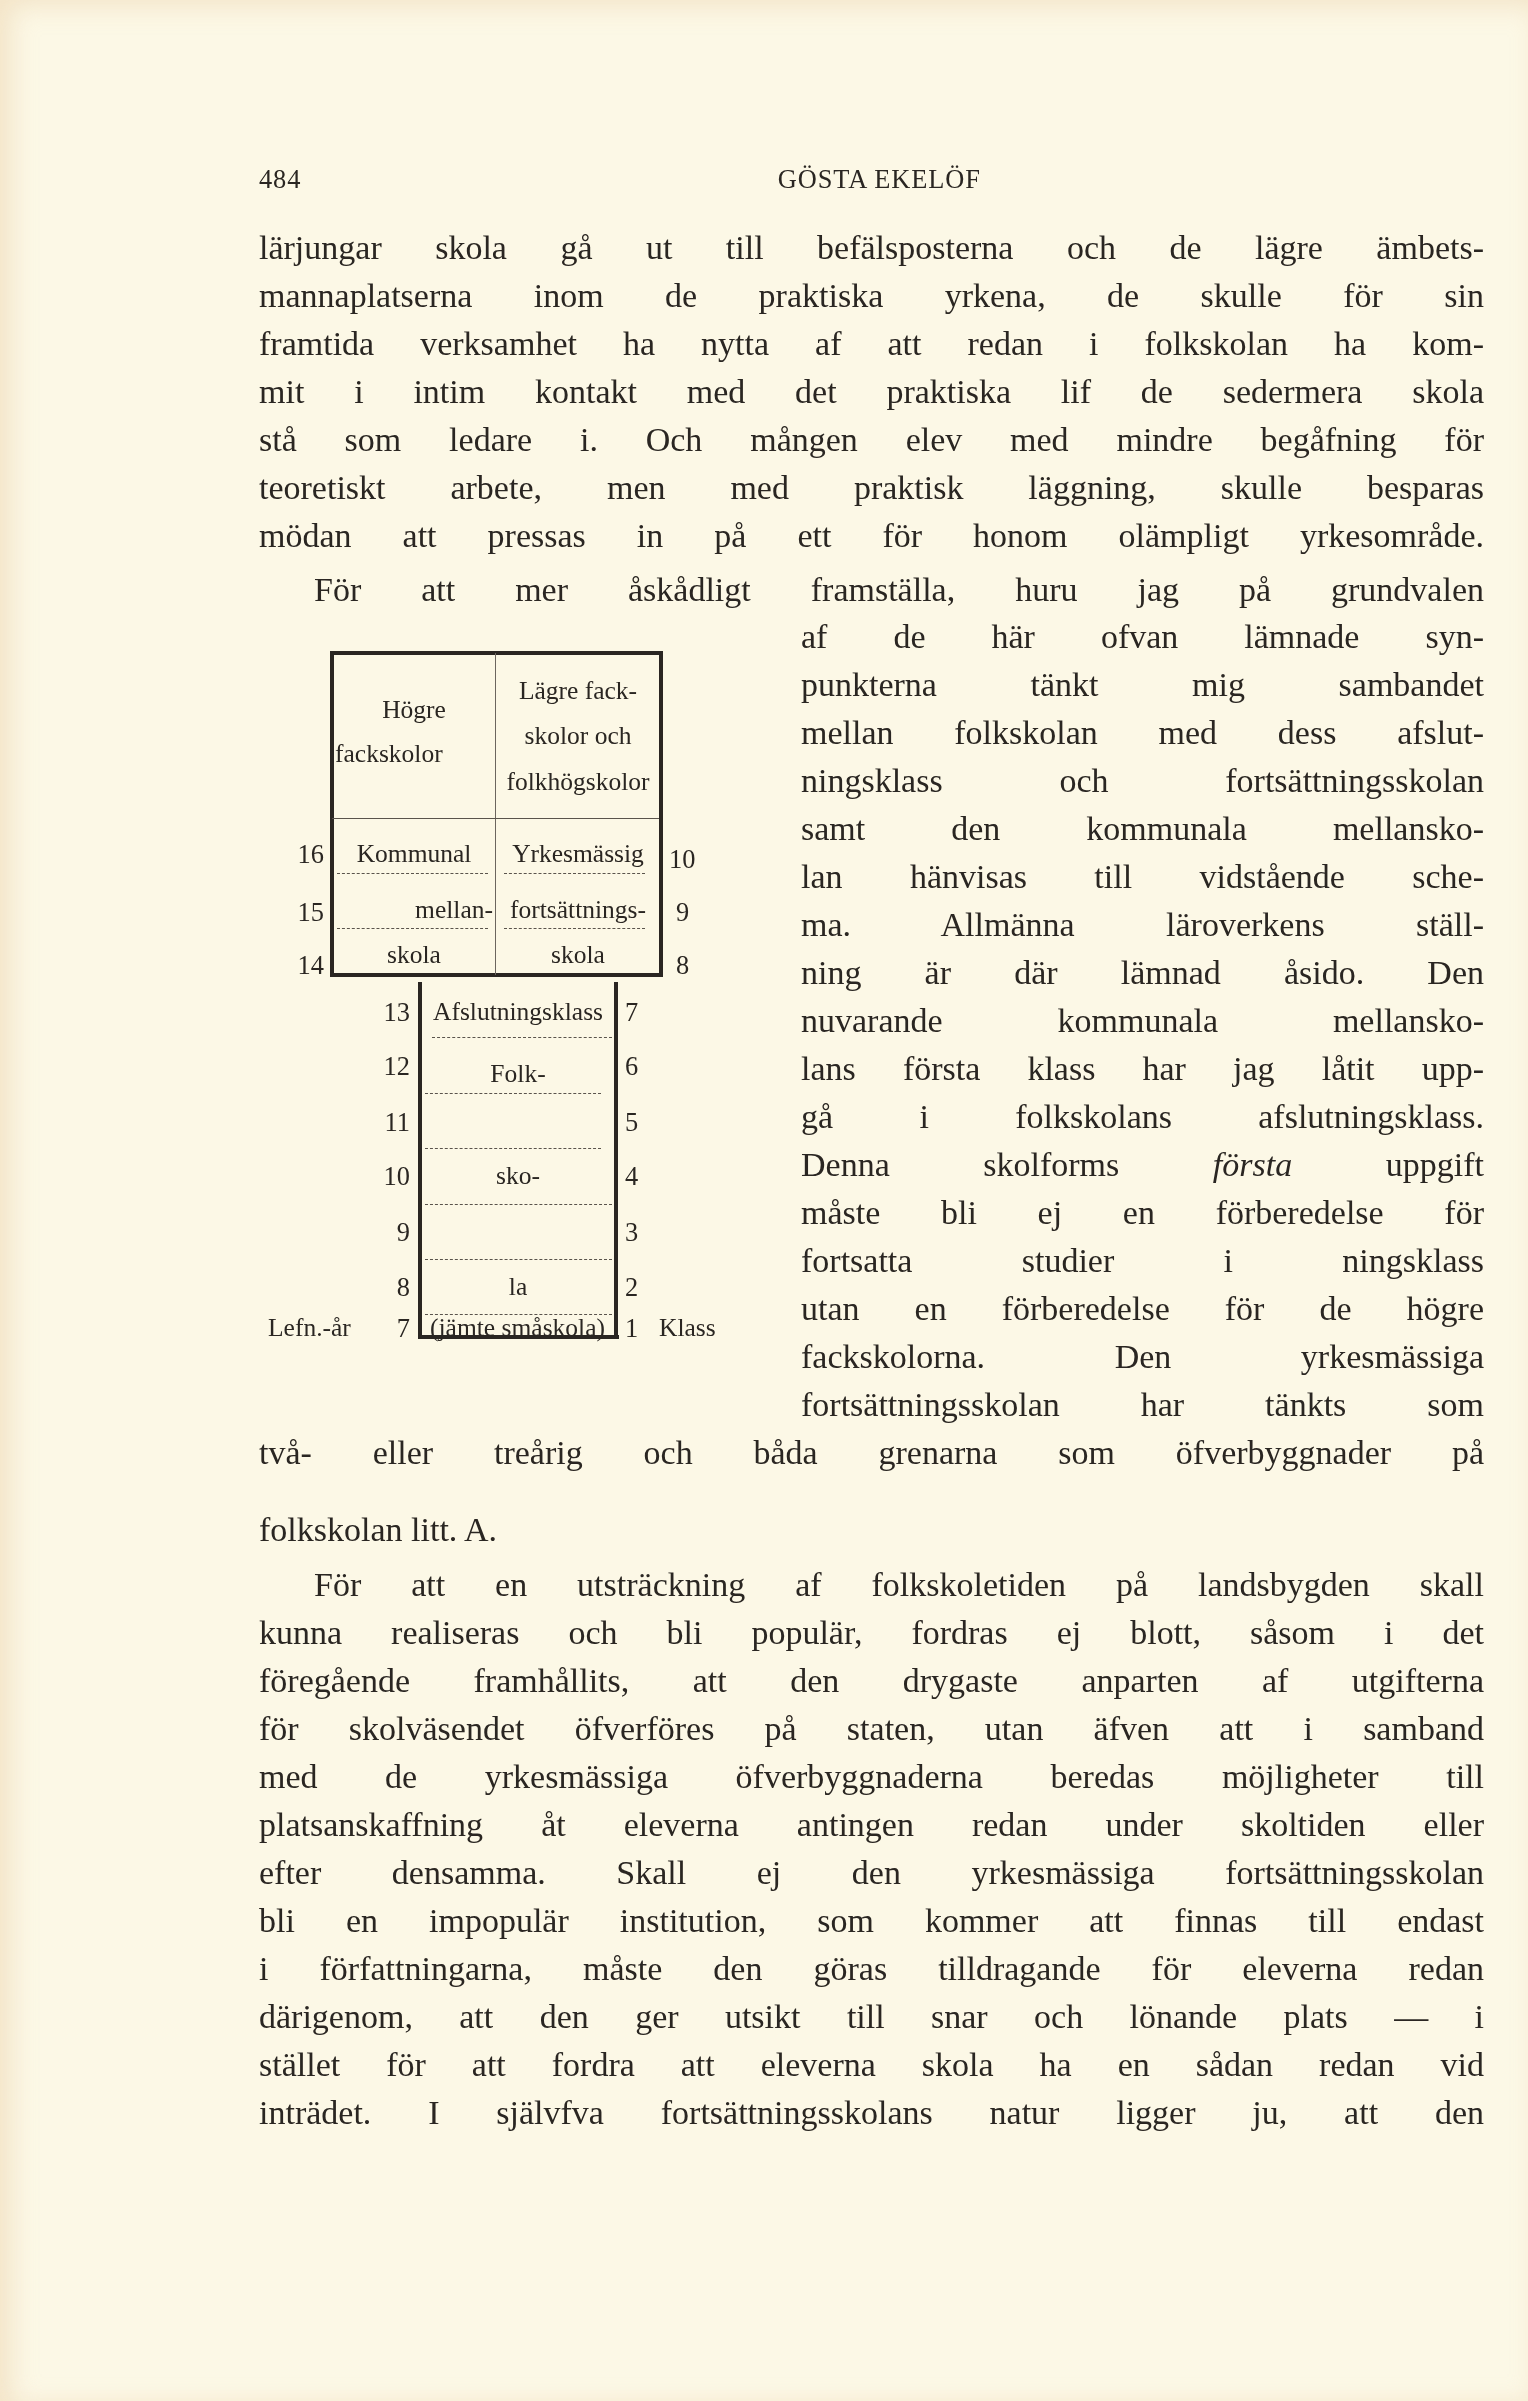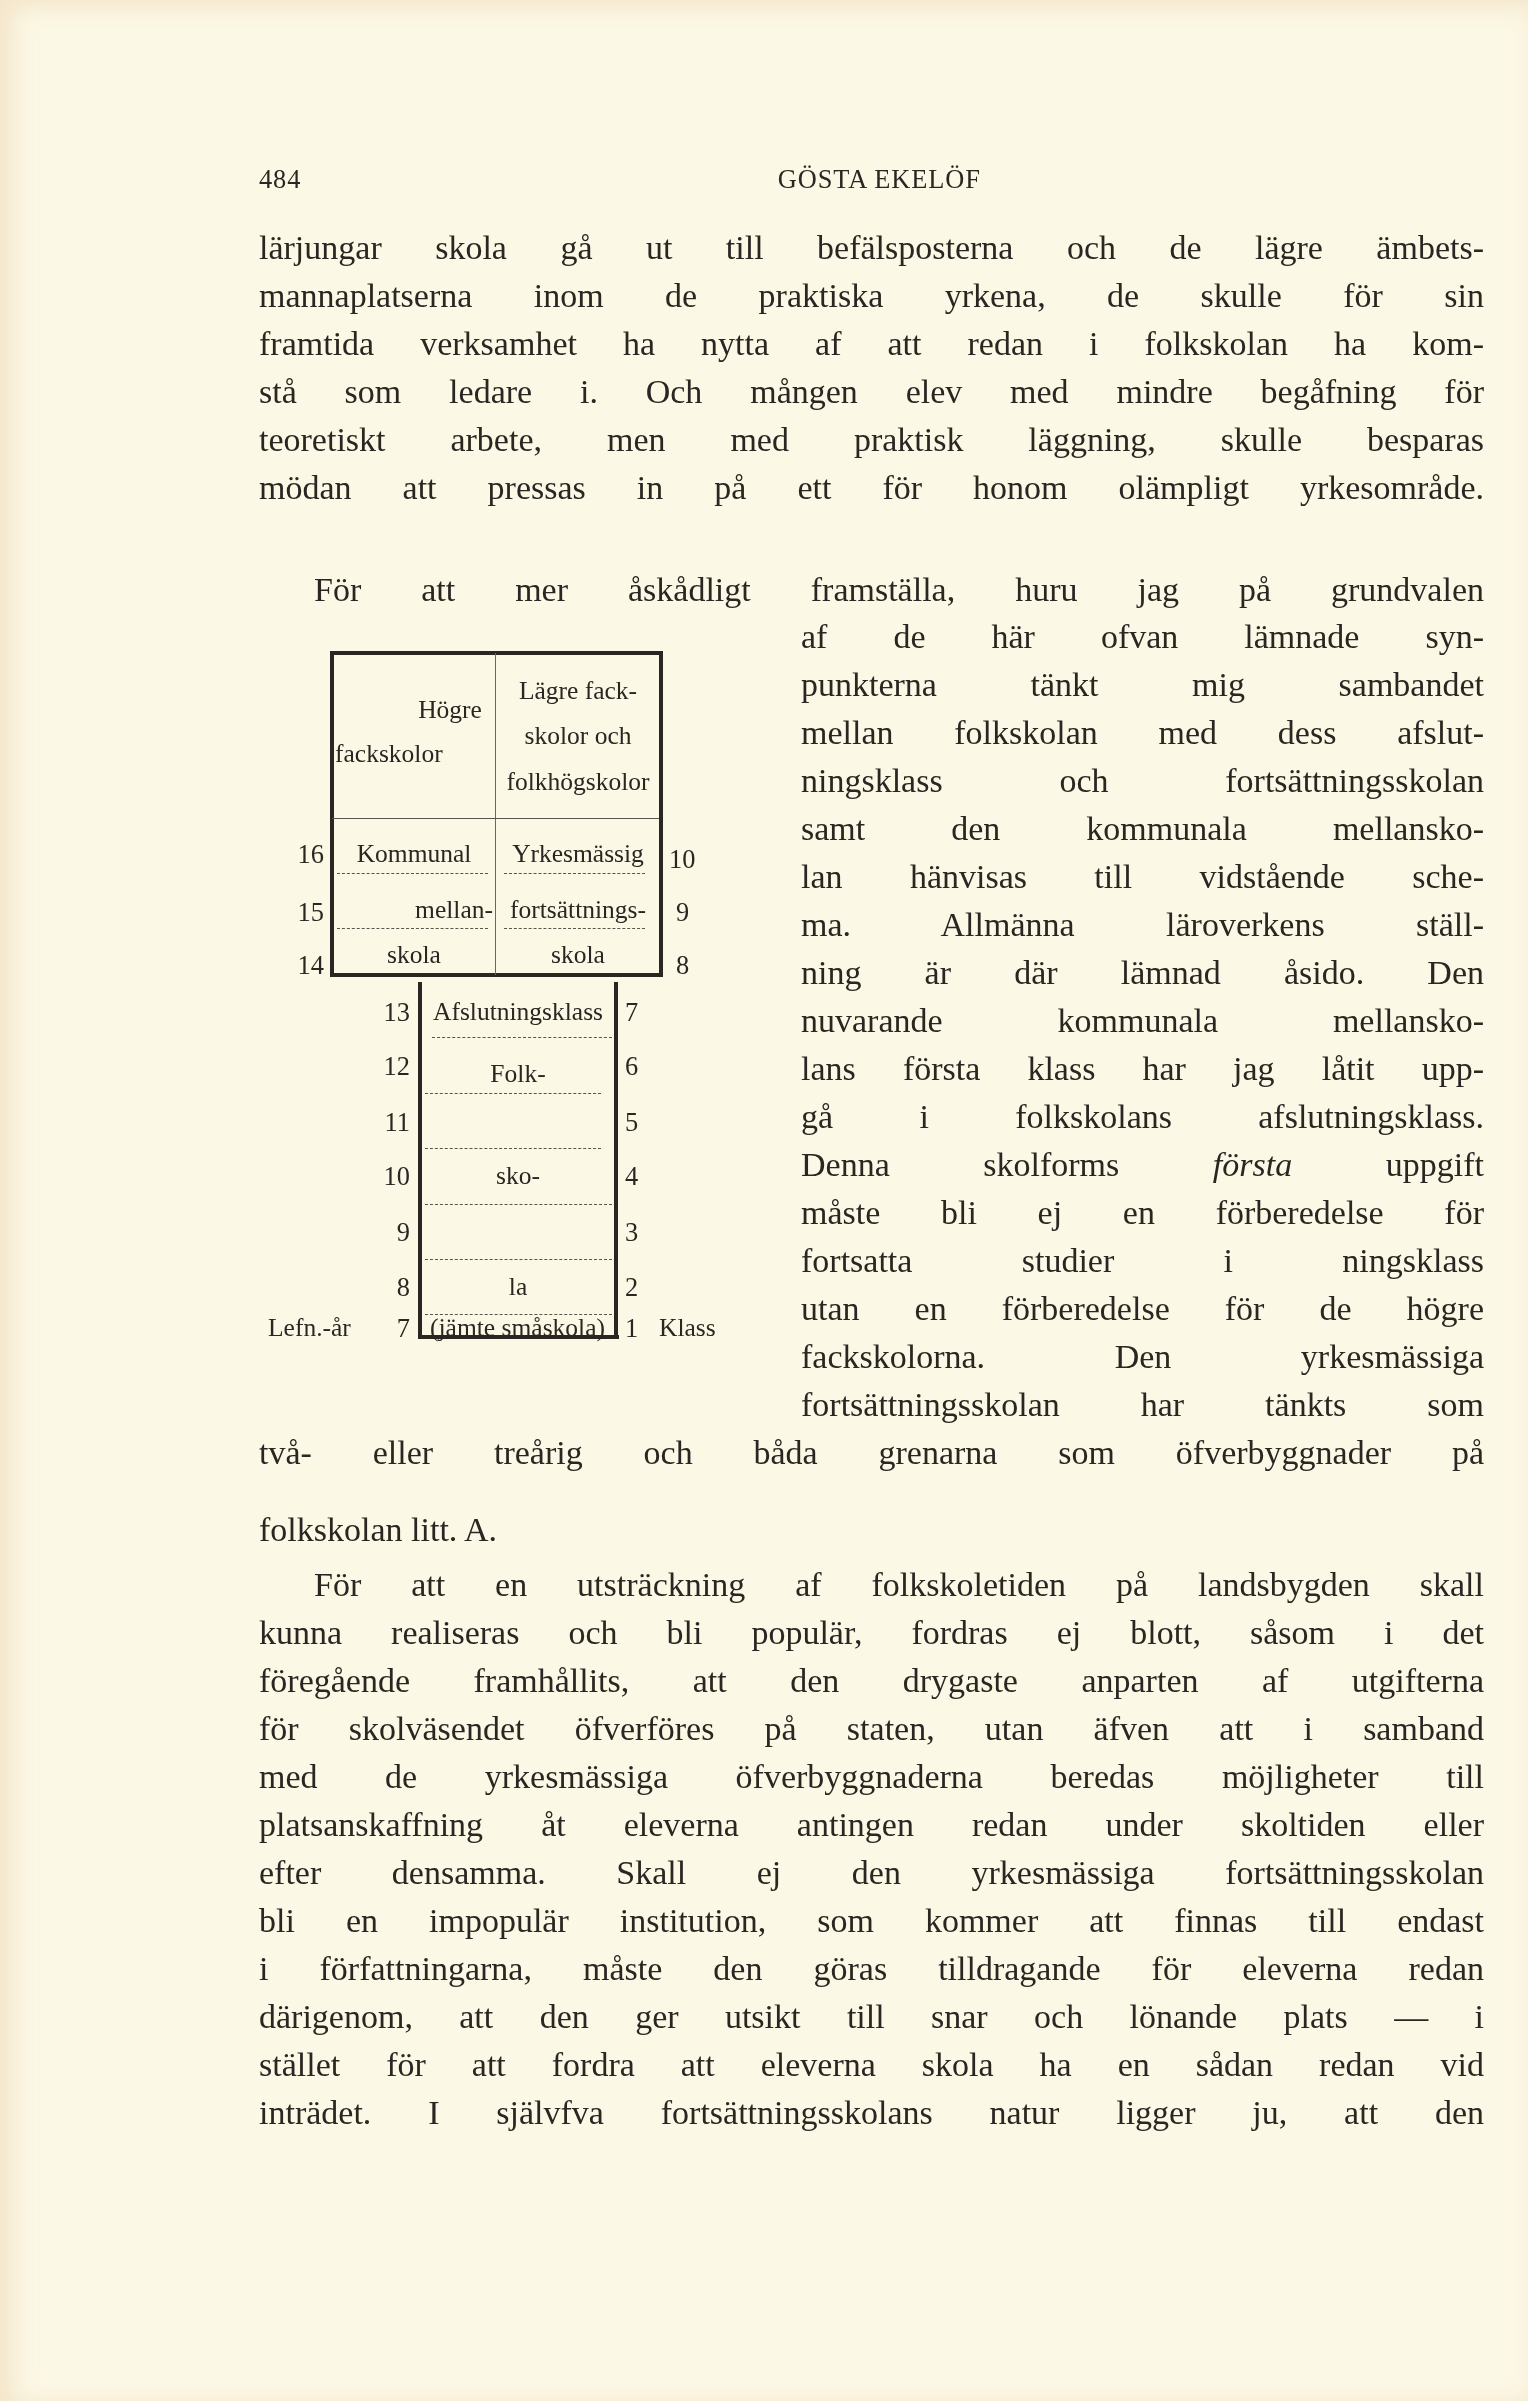--- a/index.html
+++ b/index.html
@@ -40,20 +40,21 @@
 
 <div class="running-head">
   <span class="page-number">484</span>
   <span class="head-title">GÖSTA EKELÖF</span>
 </div>
 
 <div class="para full" style="top:224px;">
   <span class="line">lärjungar skola gå ut till befälsposterna och de lägre ämbets-</span>
   <span class="line">mannaplatserna inom de praktiska yrkena, de skulle för sin</span>
   <span class="line">framtida verksamhet ha nytta af att redan i folkskolan ha kom-</span>
+  <span class="line">mit i intim kontakt med det praktiska lif de sedermera skola</span>
   <span class="line">stå som ledare i. Och mången elev med mindre begåfning för</span>
   <span class="line">teoretiskt arbete, men med praktisk läggning, skulle besparas</span>
   <span class="line">mödan att pressas in på ett för honom olämpligt yrkesområde.</span>
 </div>
 
 <div class="para full" style="top:566px;">
   <span class="line indent">För att mer åskådligt framställa, huru jag på grundvalen</span>
 </div>
 
 <div class="para right-col" style="top:613px;">
@@ -98,21 +99,21 @@
 
 <div class="diagram">
 
   <div class="hline" style="left:92px; top:0px; width:333px;"></div>
   <div class="vline" style="left:92px; top:0px; height:326px;"></div>
   <div class="vline" style="left:421px; top:0px; height:326px;"></div>
   <div class="hline" style="left:92px; top:322px; width:333px;"></div>
   <div class="thin-v" style="left:257px; top:1.8px; height:322px;"></div>
   <div class="thin-h" style="left:94px; top:167px; width:327px;"></div>
 
-  <div class="txt" style="left:97px; width:158px; text-align:center; top:44px;padding-left:36px;">Högre</div>
+  <div class="txt" style="left:97px; width:158px; text-align:center; top:44px;">Högre</div>
   <div class="txt" style="left:97px; width:158px; text-align:left; top:88px;">fackskolor</div>
   <div class="txt" style="left:260px; width:160px; text-align:center; top:25px;">Lägre fack-</div>
   <div class="txt" style="left:260px; width:160px; text-align:center; top:70px;">skolor och</div>
   <div class="txt" style="left:260px; width:160px; text-align:center; top:116px;">folkhögskolor</div>
 
   <div class="txt" style="left:97px; width:158px; text-align:center; top:188px;">Kommunal</div>
   <div class="dash" style="left:99px; top:222px; width:151px;"></div>
   <div class="txt" style="left:97px; width:158px; text-align:right; top:244px;">mellan-</div>
   <div class="dash" style="left:99px; top:277px; width:151px;"></div>
   <div class="txt" style="left:97px; width:158px; text-align:center; top:289px;">skola</div>

